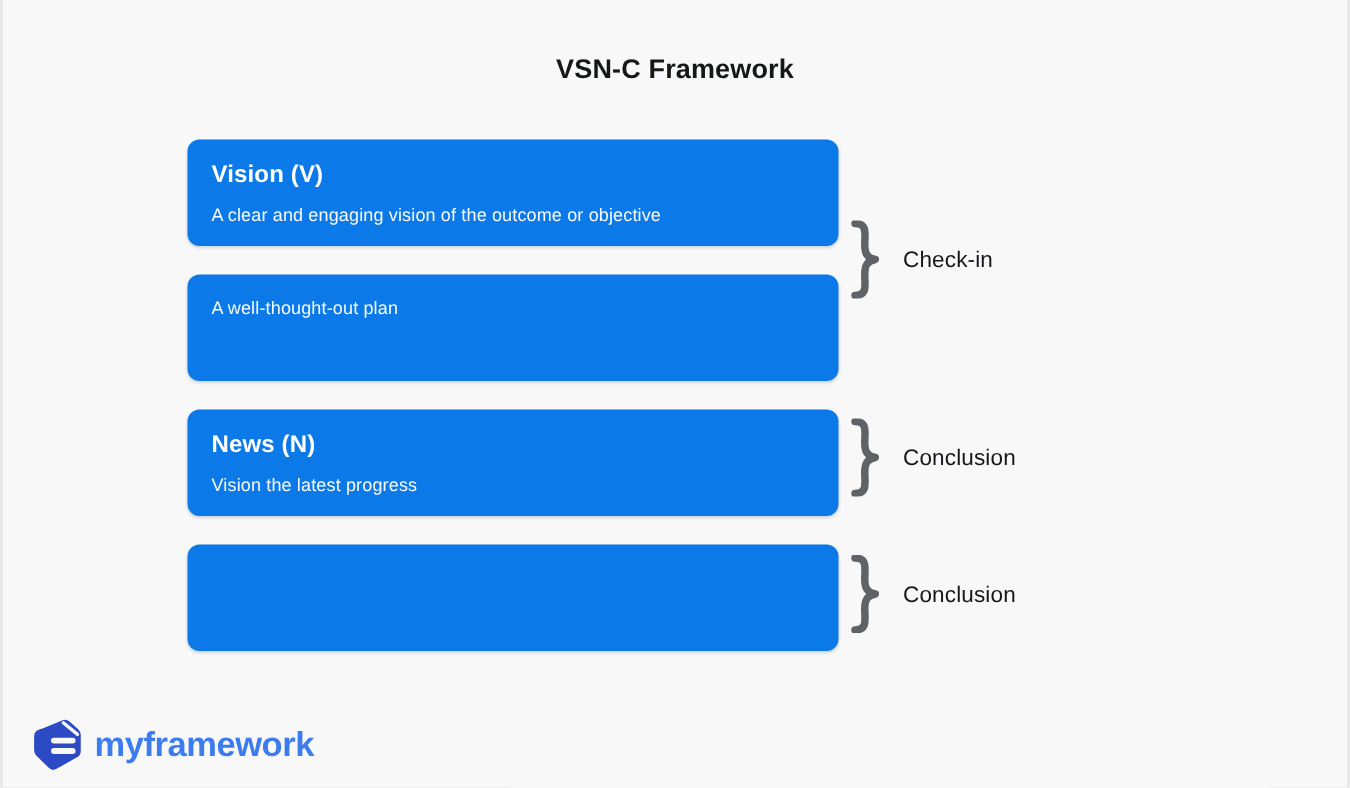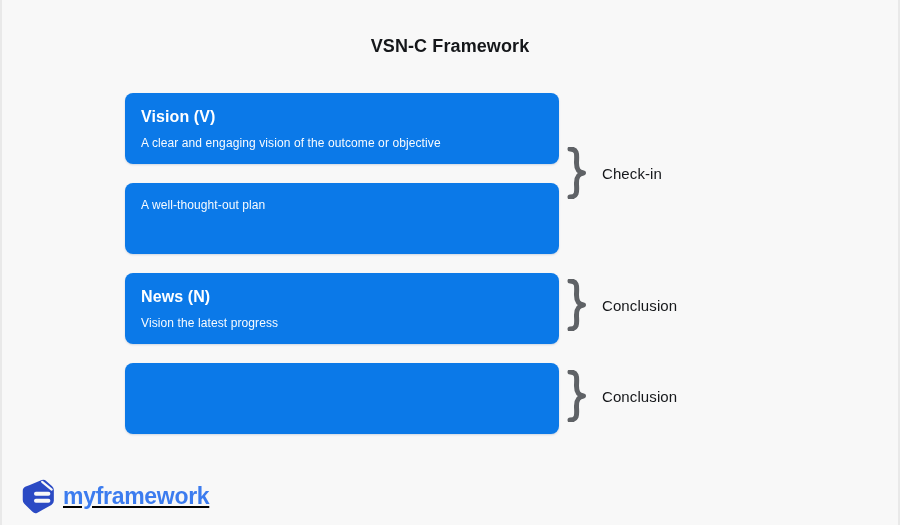--- a/index.html
+++ b/index.html
@@ -89,21 +89,20 @@
     letter-spacing: 0.1px;
     white-space: nowrap;
   }
   .logo {
     position: absolute;
     left: 16px;
     top: 476px;
     display: flex;
     align-items: center;
     gap: 7px;
-    text-decoration: underline;
   }
   .logo-icon {
     width: 38px;
     height: 41px;
     flex: 0 0 auto;
   }
   .logo-text {
     font-size: 23px;
     font-weight: 700;
     color: var(--logo-blue, #3C7CEF);

